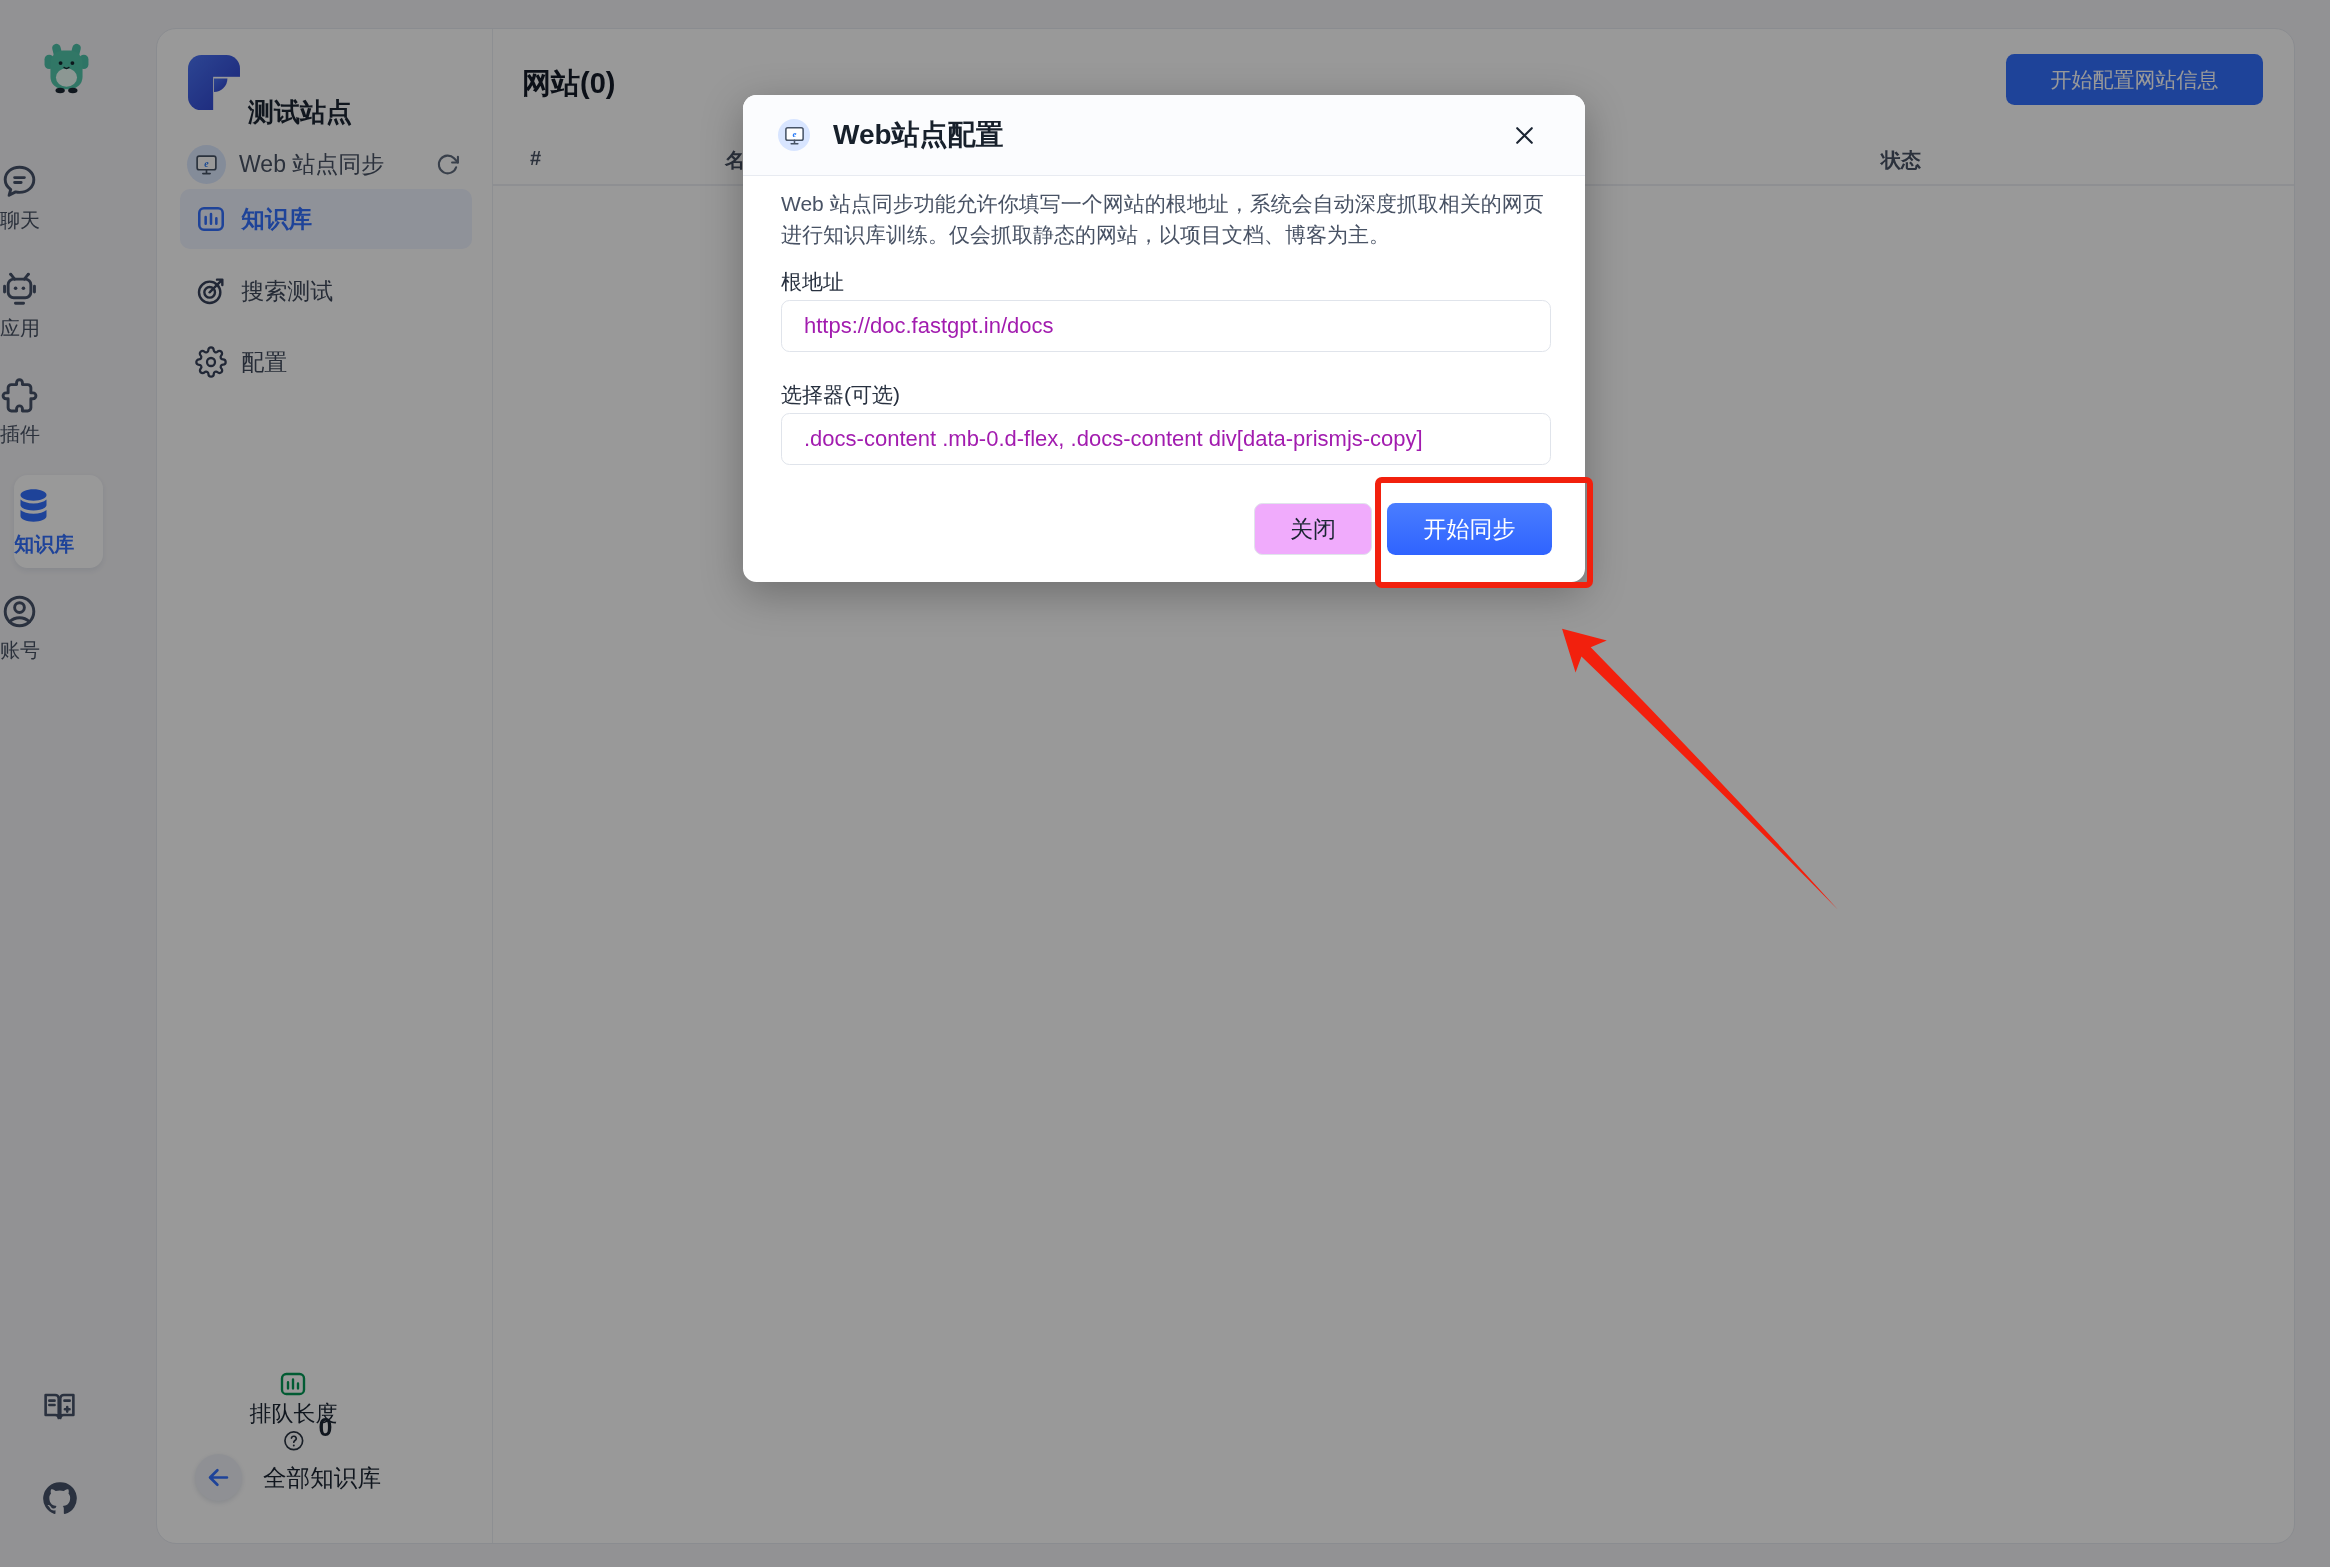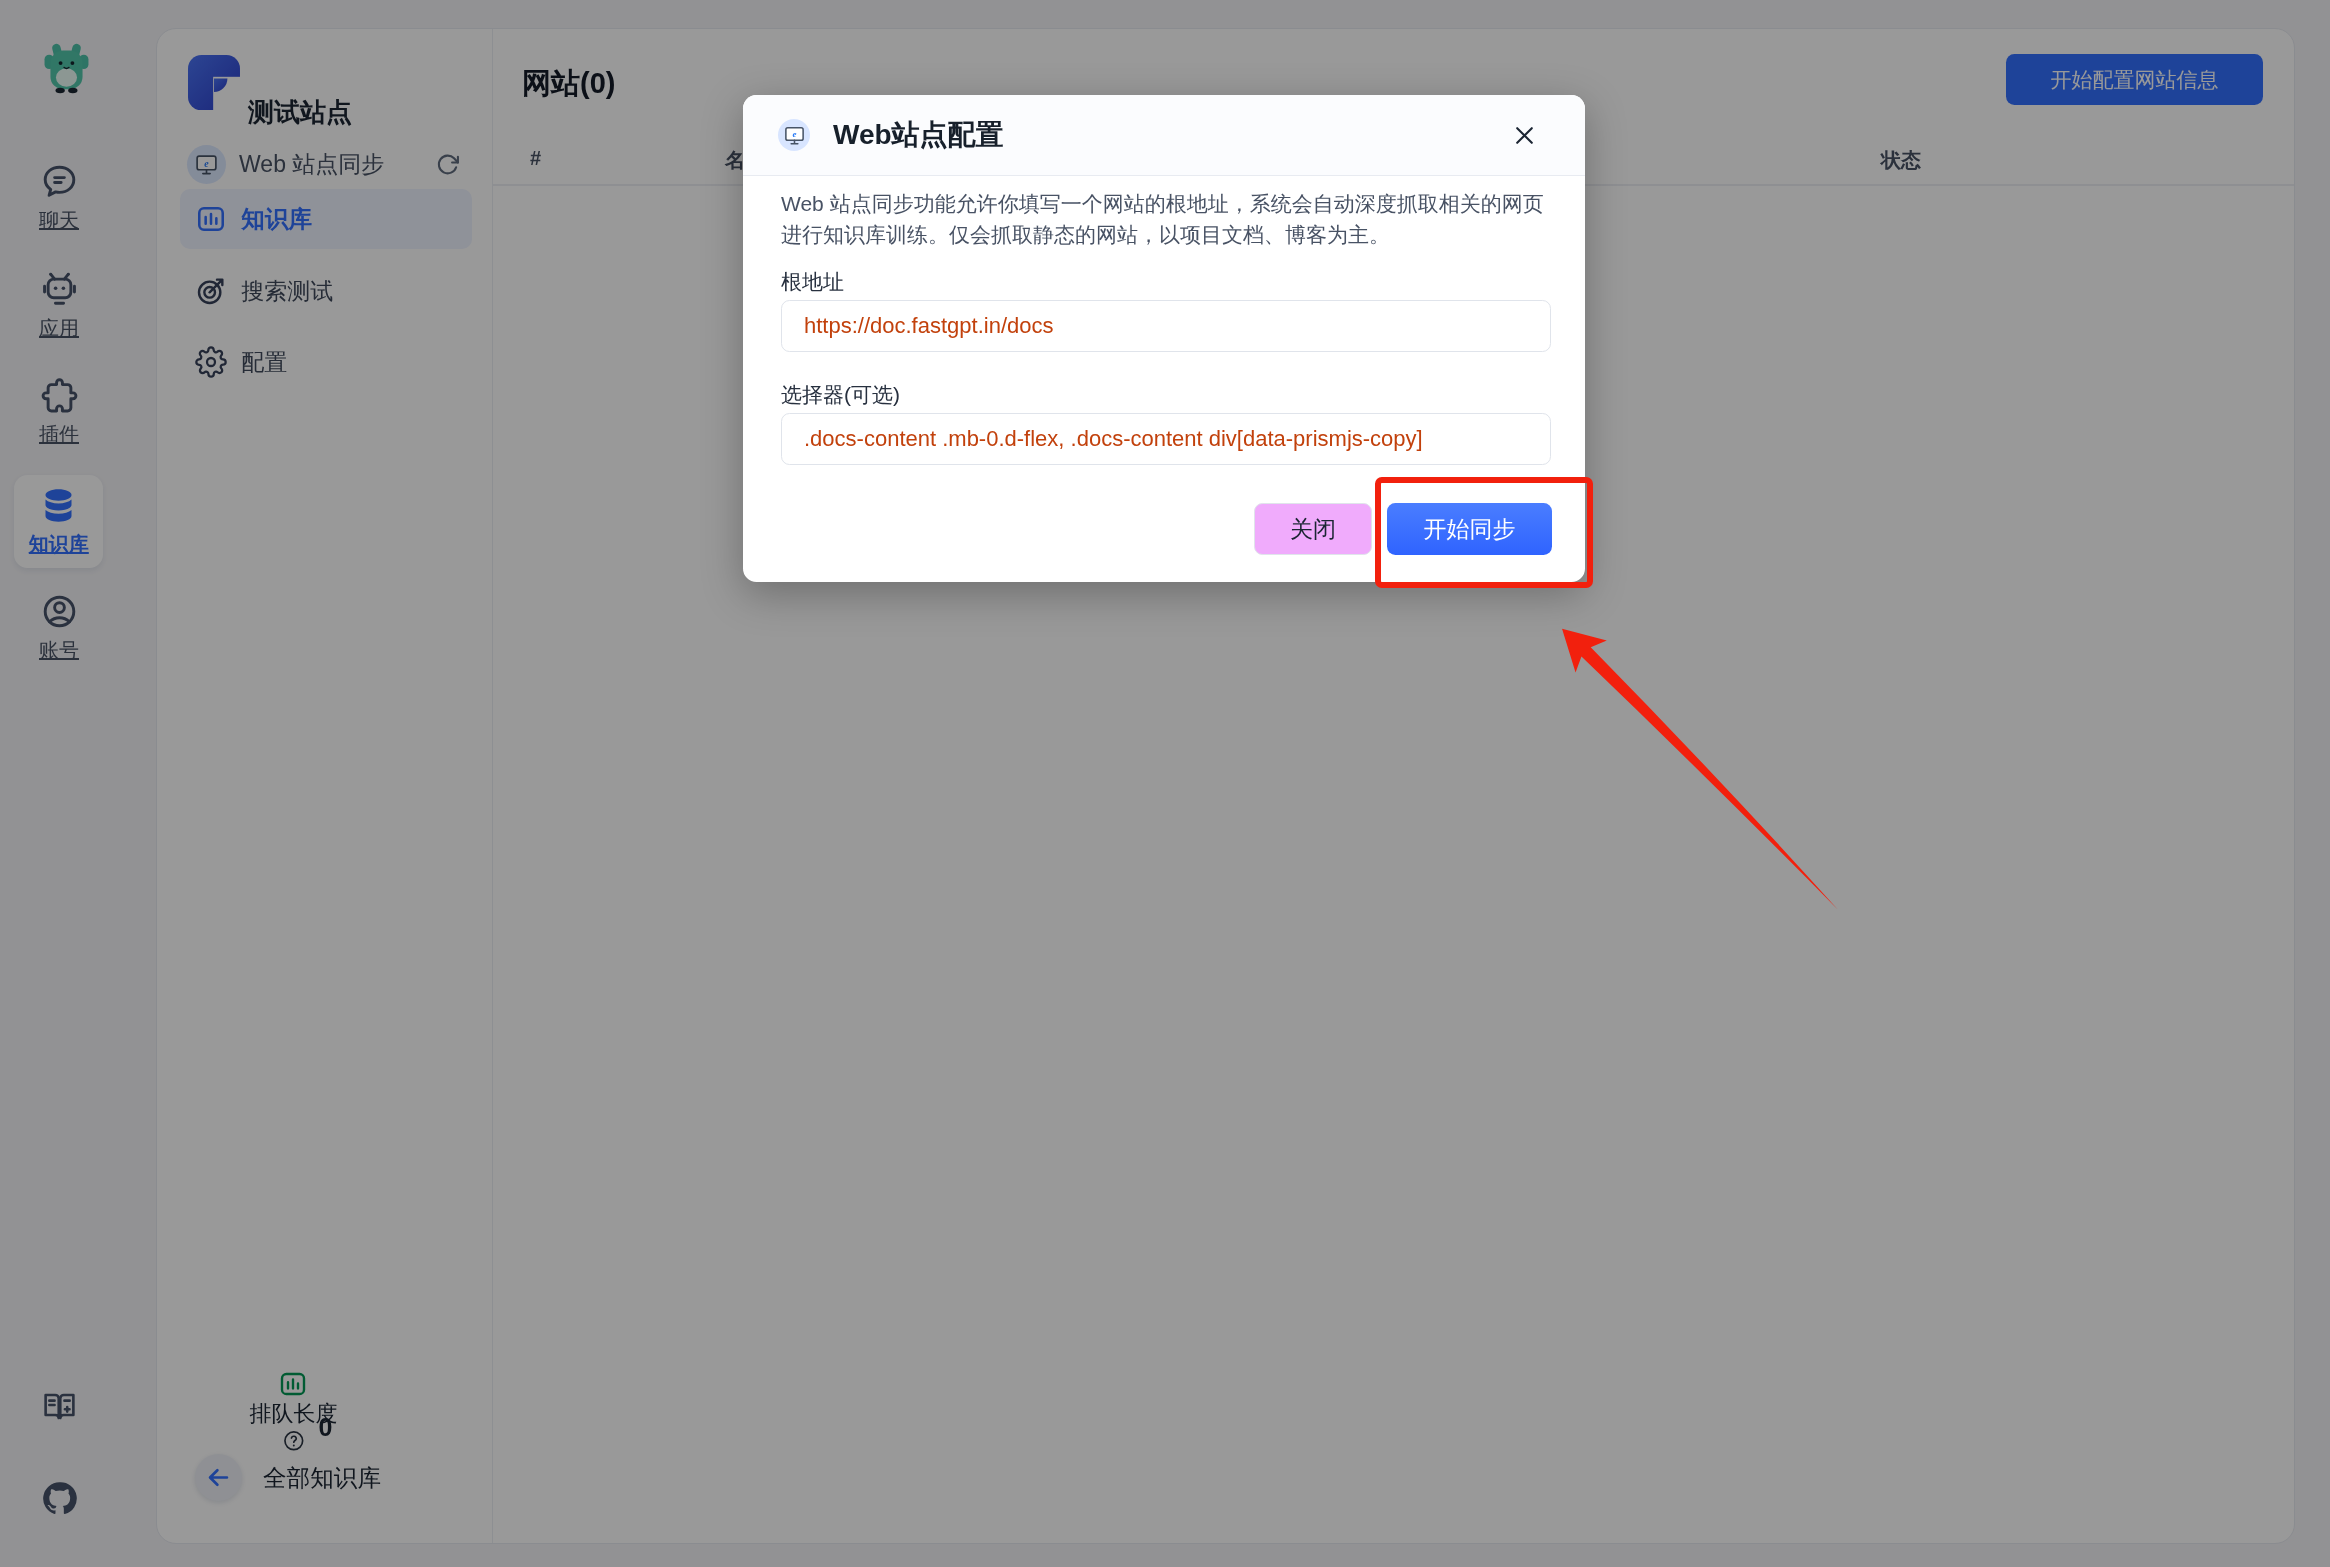--- a/index.html
+++ b/index.html
@@ -6,21 +6,21 @@
   html,body { width:2330px; height:1567px; }
   body {
     position:relative; background:#f4f4f7; overflow:hidden;
     font-family:"Liberation Sans","DejaVu Sans",sans-serif; color:#1b2533;
   }
   svg { display:block; }
 
   
   .gnav { position:absolute; left:0; top:0; width:156px; height:100%; }
   .mascot { position:absolute; left:42px; top:42px; width:49px; height:52px; }
-  .gnav-item { position:absolute; left:0; width:118px; text-align:center; color:#485264; cursor:pointer;text-decoration:underline; }
+  .gnav-item { position:absolute; left:0; width:118px; text-align:left; color:#485264; cursor:pointer; }
   .gnav-item .gicon { display:inline-block; width:39px; height:39px; color:#47536a; }
   .gnav-item .glabel { font-size:20px; margin-top:3.4px; }
   .gi-chat    { top:162px; }
   .gi-app     { top:270px; }
   .gi-plugin  { top:376px; }
   .gi-kb  { top:475px; left:14.3px; width:89px; height:93px; background:#ffffff;
             border-radius:13.5px; box-shadow:0 2.5px 6.8px rgba(19,42,92,.08); color:#3370ff; padding-top:11px; }
   .gi-kb .gicon { color:#3370ff; }
   .gi-kb .glabel { color:#3370ff; font-weight:600; }
   .gi-account { top:592px; }
@@ -96,21 +96,21 @@
   .modal-title { margin-left:23px; font-size:28px; font-weight:600; color:#17202b; }
   .modal-close { position:absolute; right:44px; top:23.6px; width:34px; height:34px; color:#1b2533;
                  display:flex; align-items:center; justify-content:center; cursor:pointer; }
   .modal-close svg { width:25px; height:25px; }
   .m-desc { position:absolute; left:38px; top:93px; width:775px; font-size:21px;
             line-height:31px; color:#485264; }
   .m-label { position:absolute; left:38px; font-size:21px; font-weight:500; color:#27303f; }
   .m-label-root { top:173px; }
   .m-label-sel  { top:286px; }
   .m-input { position:absolute; left:38px; width:770px; height:52px; border:1.7px solid #e0e4eb;
-             border-radius:8.4px; font-size:22px; color:#c2410c; padding:0 22px;
+             border-radius:8.4px; font-size:22px; color:#a21caf; padding:0 22px;
              font-family:inherit; background:#fff; outline:none; }
   .m-input-root { top:205px; }
   .m-input-sel  { top:318px; }
   .m-btn { position:absolute; top:408px; height:52px; border-radius:8.4px; font-size:23px;
            display:flex; align-items:center; justify-content:center; cursor:pointer; }
   .m-btn-close { left:511px; width:118px; background:#f0abfc; border:1.7px solid #e0e4eb; color:#1b2533; }
   .m-btn-sync  { left:644px; width:165px; background:linear-gradient(180deg,#4a7dff,#2f63ff); color:#fff; }
 
   
   .anno-rect { position:absolute; left:1375px; top:477px; width:218px; height:111px;

